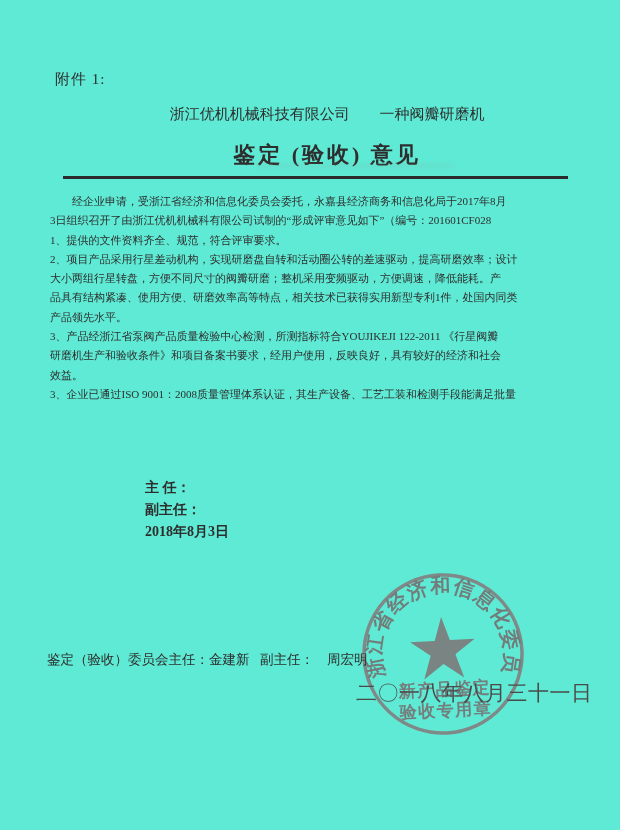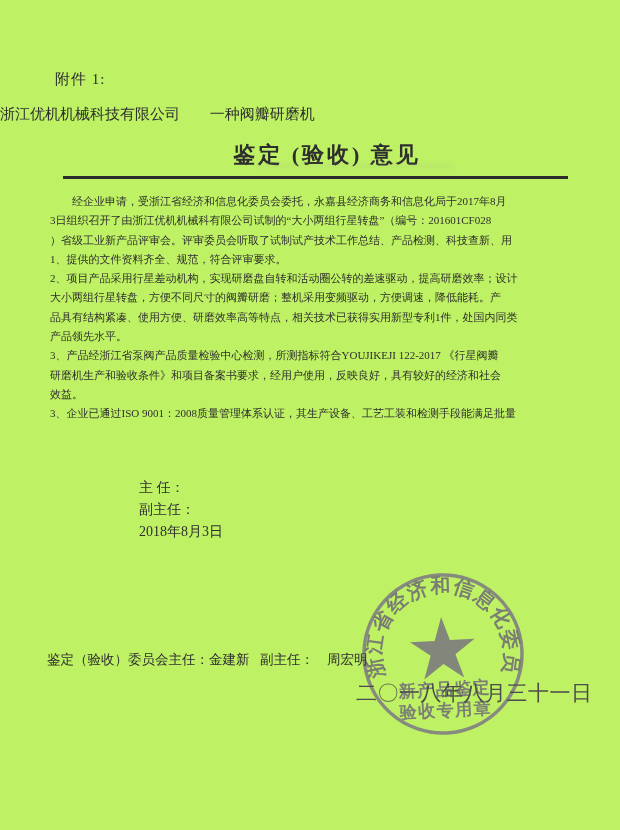--- a/index.html
+++ b/index.html
@@ -1,31 +1,31 @@
 <!DOCTYPE html>
 <html><head>
 <meta charset="utf-8">
 <style>
   html,body { margin:0; padding:0; background:#e8e8e8; }
   .page {
     position:relative;
     width:620px; height:830px;
     margin:0 auto;
-    background:#bef264;
+    background:#5eead4;
     overflow:hidden;
     font-family:"Liberation Serif","DejaVu Serif",serif;
     color:#2e2e2e;
   }
   .attachment {
     position:absolute; left:55px; top:70px;
     font-size:15px; letter-spacing:1px;
   }
   .subtitle-row {
     position:absolute; left:0; right:0; top:105px;
-    
+    text-align:center; padding-left:34px;
     font-size:15px; white-space:nowrap;
   }
   .subtitle-row .company { margin-right:26px; }
   .doc-title {
     position:absolute; left:0; right:0; top:140px;
     text-align:center; padding-left:34px;
     font-size:22px; font-weight:bold; letter-spacing:3px;
     white-space:nowrap;
   }
   .title-rule {
@@ -35,22 +35,22 @@
   .ghost-smudge {
     position:absolute; left:255px; top:163px; width:200px; height:6px;
     background:#9a9a9a; opacity:0.10; filter:blur(2px); border-radius:3px;
   }
   .body-text {
     position:absolute; left:50px; top:192px; width:545px;
     font-size:11px; line-height:19.3px;
   }
   .body-text .line { white-space:nowrap; }
   .sign-block {
-    position:absolute; left:139px; top:477px;
-    font-size:14px; line-height:22px;
+    position:absolute; left:145px; top:477px;
+    font-size:14px; line-height:22px;font-weight:bold;
   }
   .footer-row {
     position:absolute; left:0; top:651px; width:620px;
     font-size:13.5px; white-space:nowrap;
   }
   .footer-chair   { position:absolute; left:47px;  top:0; }
   .footer-vice    { position:absolute; left:260px; top:0; }
   .footer-vicenm  { position:absolute; left:327px; top:0; }
   .seal {
     position:absolute; left:348px; top:559px;
@@ -77,28 +77,27 @@
     <span>一种阀瓣研磨机</span>
   </div>
 
   <div class="doc-title">鉴定 (验收) 意见</div>
 
   <div class="ghost-smudge"></div>
   <div class="title-rule"></div>
 
   <div class="body-text">
     <div class="line">　　经企业申请，受浙江省经济和信息化委员会委托，永嘉县经济商务和信息化局于2017年8月</div>
-    <div class="line">3日组织召开了由浙江优机机械科有限公司试制的“大小两组行星转盘”（编号：201601CF028</div>
-    <div class="line">）省级工业新产品评审会。评审委员会听取了试制试产技术工作总结、产品检测、科技查新、用</div>
+    <div class="line">3日组织召开了由浙江优机机械科有限公司试制的“形成评审意见如下”（编号：201601CF028</div>
     <div class="line">1、提供的文件资料齐全、规范，符合评审要求。</div>
     <div class="line">2、项目产品采用行星差动机构，实现研磨盘自转和活动圈公转的差速驱动，提高研磨效率；设计</div>
     <div class="line">大小两组行星转盘，方便不同尺寸的阀瓣研磨；整机采用变频驱动，方便调速，降低能耗。产</div>
     <div class="line">品具有结构紧凑、使用方便、研磨效率高等特点，相关技术已获得实用新型专利1件，处国内同类</div>
     <div class="line">产品领先水平。</div>
-    <div class="line">3、产品经浙江省泵阀产品质量检验中心检测，所测指标符合YOUJIKEJI 122-2017 《行星阀瓣</div>
+    <div class="line">3、产品经浙江省泵阀产品质量检验中心检测，所测指标符合YOUJIKEJI 122-2011 《行星阀瓣</div>
     <div class="line">研磨机生产和验收条件》和项目备案书要求，经用户使用，反映良好，具有较好的经济和社会</div>
     <div class="line">效益。</div>
     <div class="line">3、企业已通过ISO 9001：2008质量管理体系认证，其生产设备、工艺工装和检测手段能满足批量</div>
   </div>
 
   <div class="sign-block">
     <div>主 任：</div>
     <div>副主任：</div>
     <div>2018年8月3日</div>
   </div>

